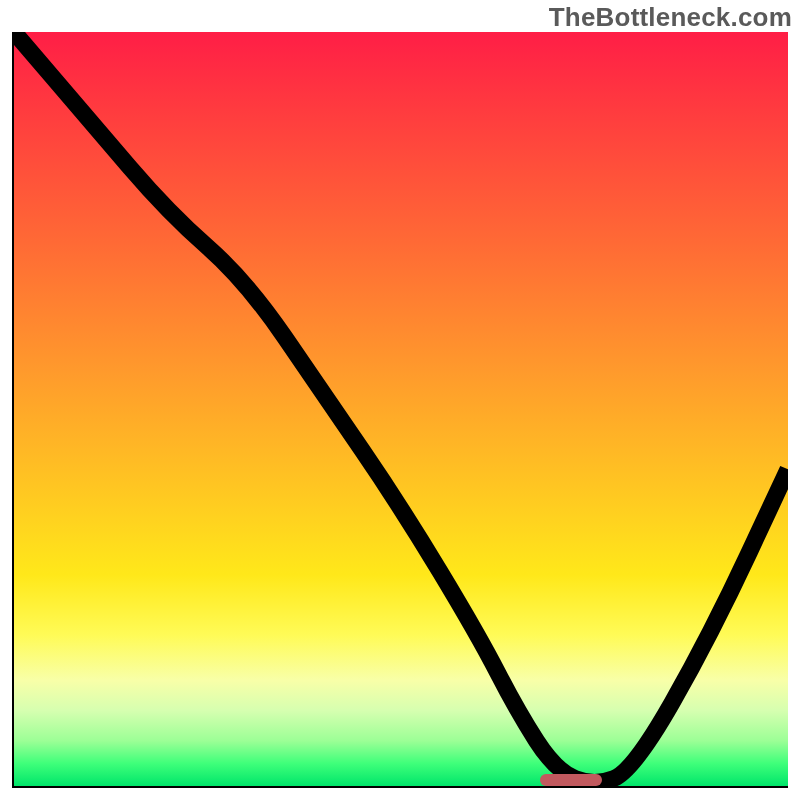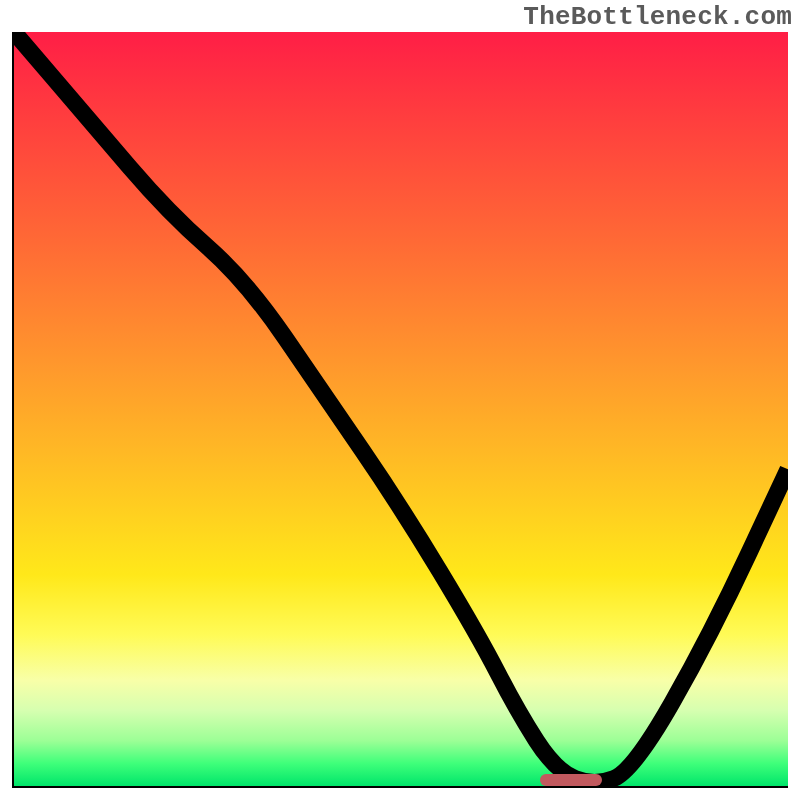--- a/index.html
+++ b/index.html
@@ -8,21 +8,20 @@
     width: 800px;
     height: 800px;
     background: #ffffff;
     overflow: hidden;
     font-family: Arial, Helvetica, sans-serif;
   }
   .frame {
     position: relative;
     width: 800px;
     height: 800px;
-    font-family: Liberation Mono, monospace;
   }
   .watermark {
     position: absolute;
     top: 2px;
     right: 8px;
     font-size: 26px;
     font-weight: 600;
     color: #5a5a5a;
     letter-spacing: 0.2px;
     z-index: 5;

